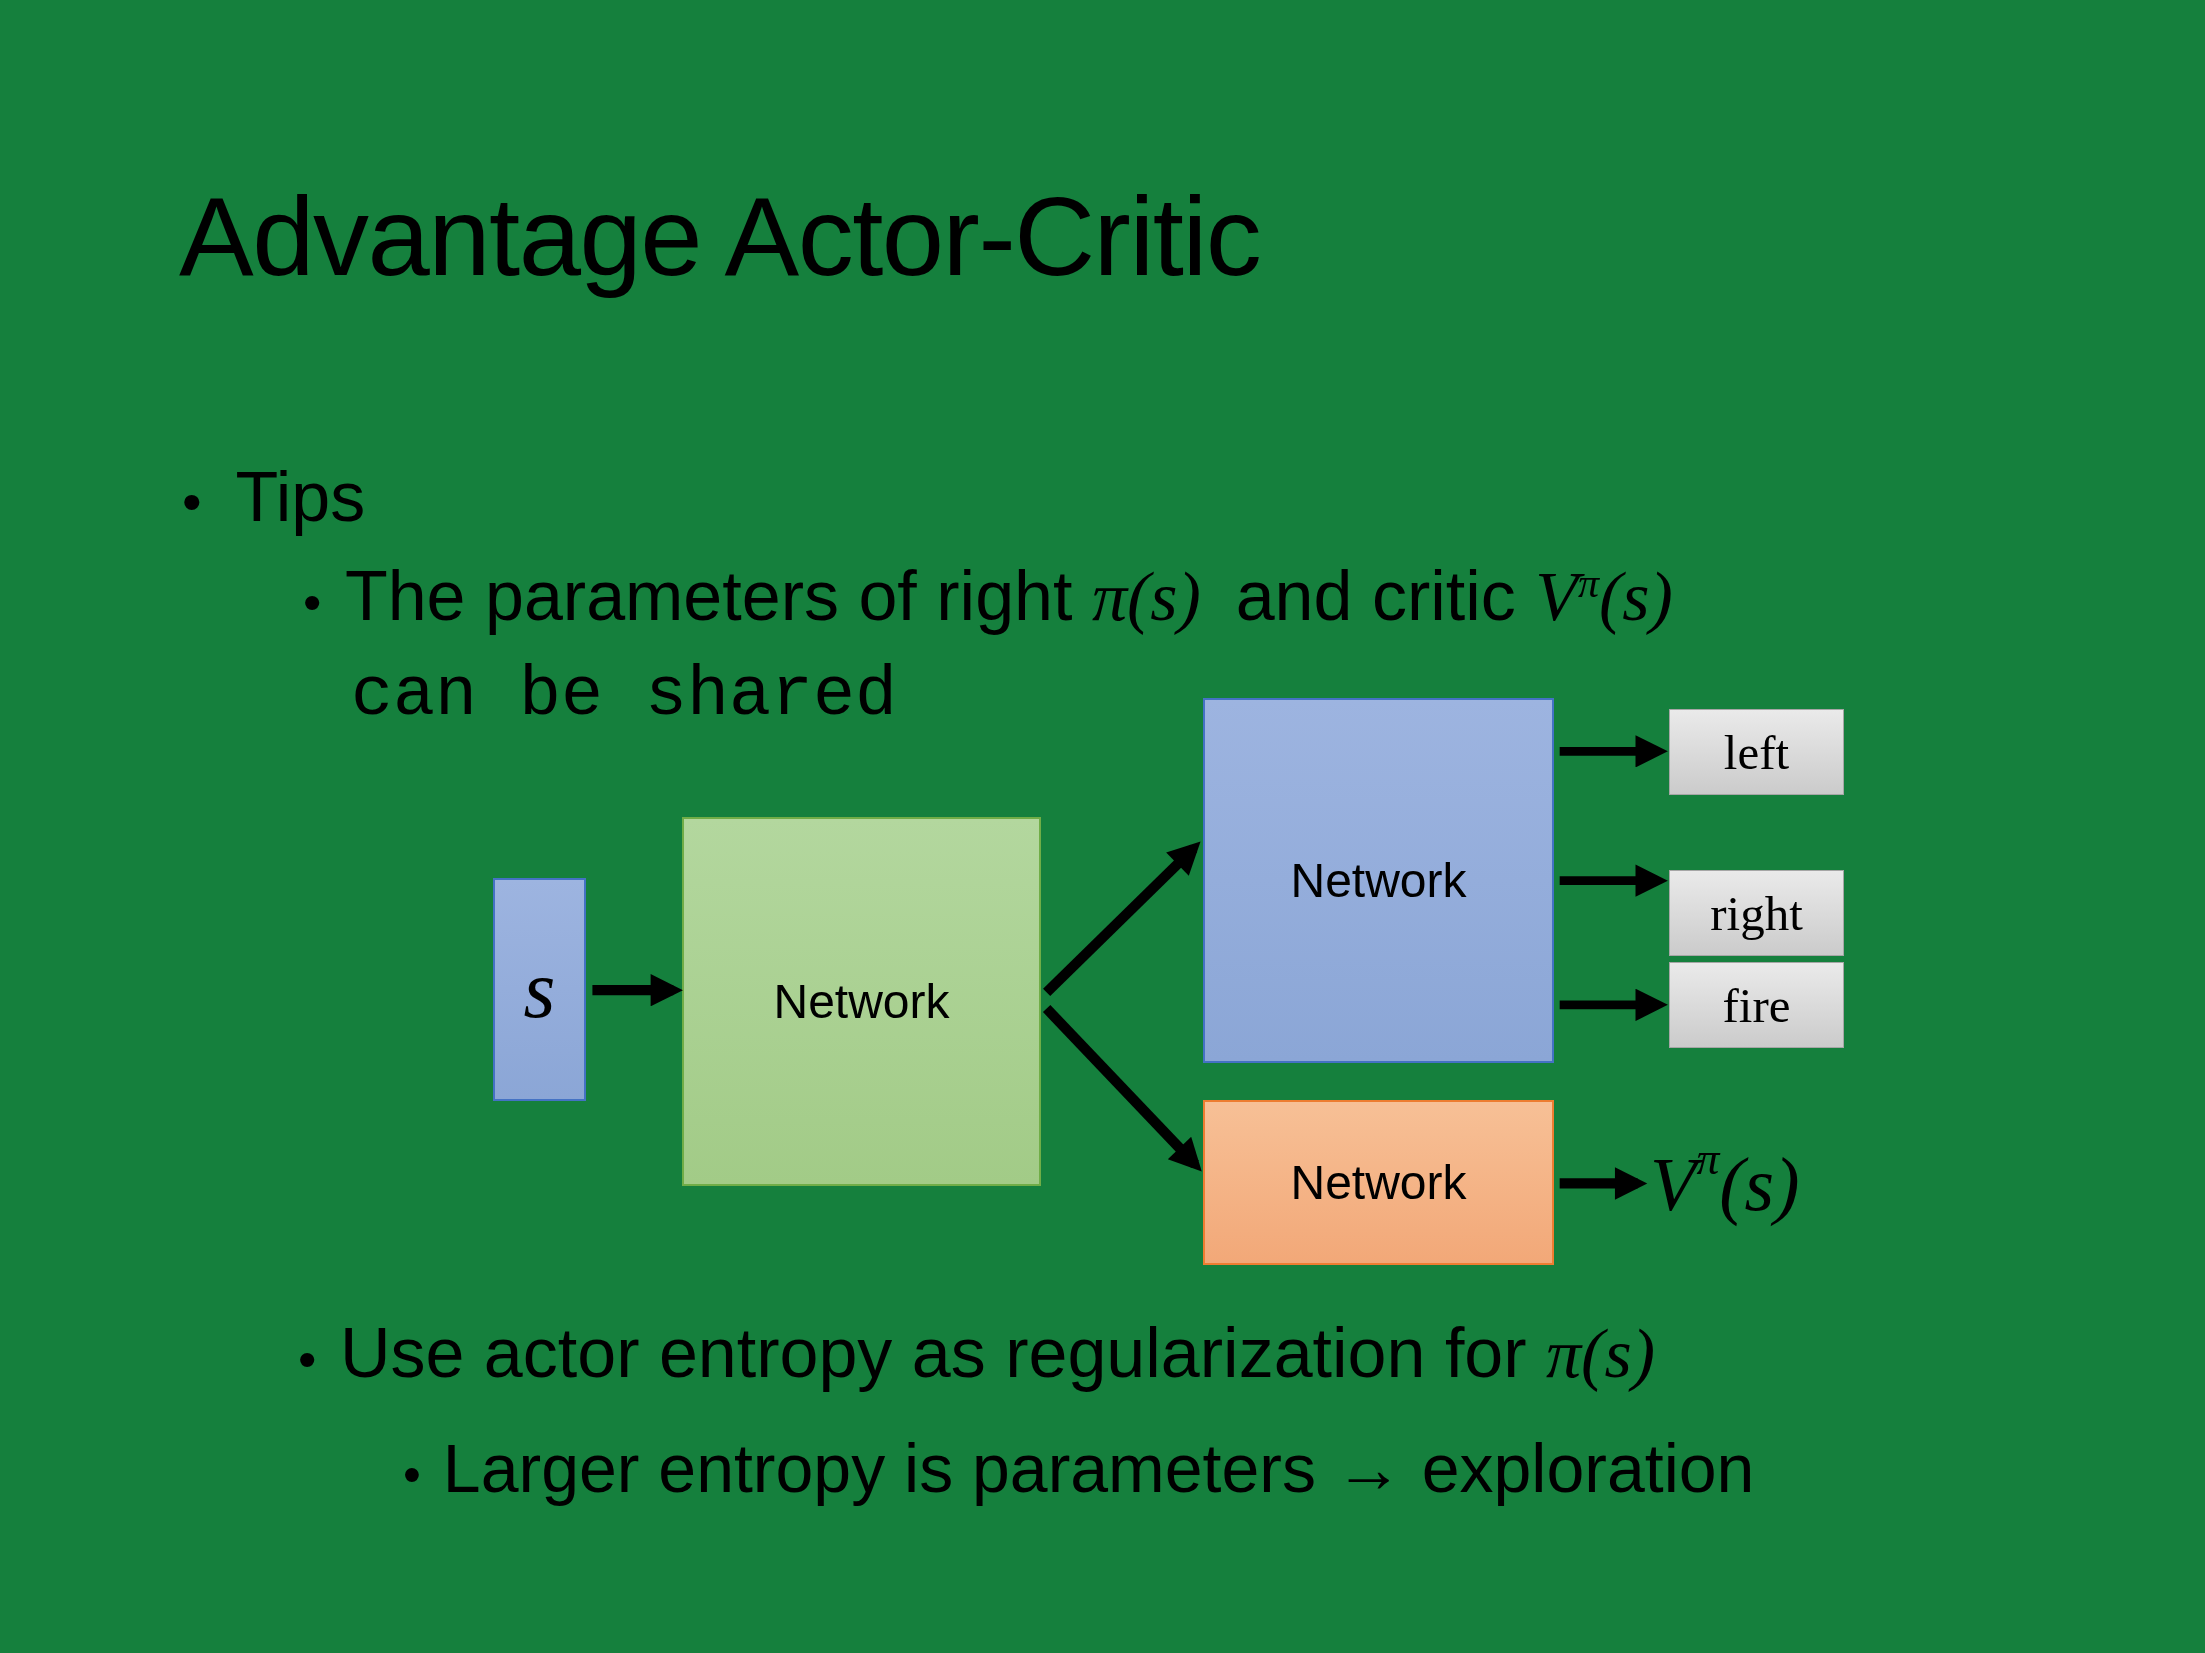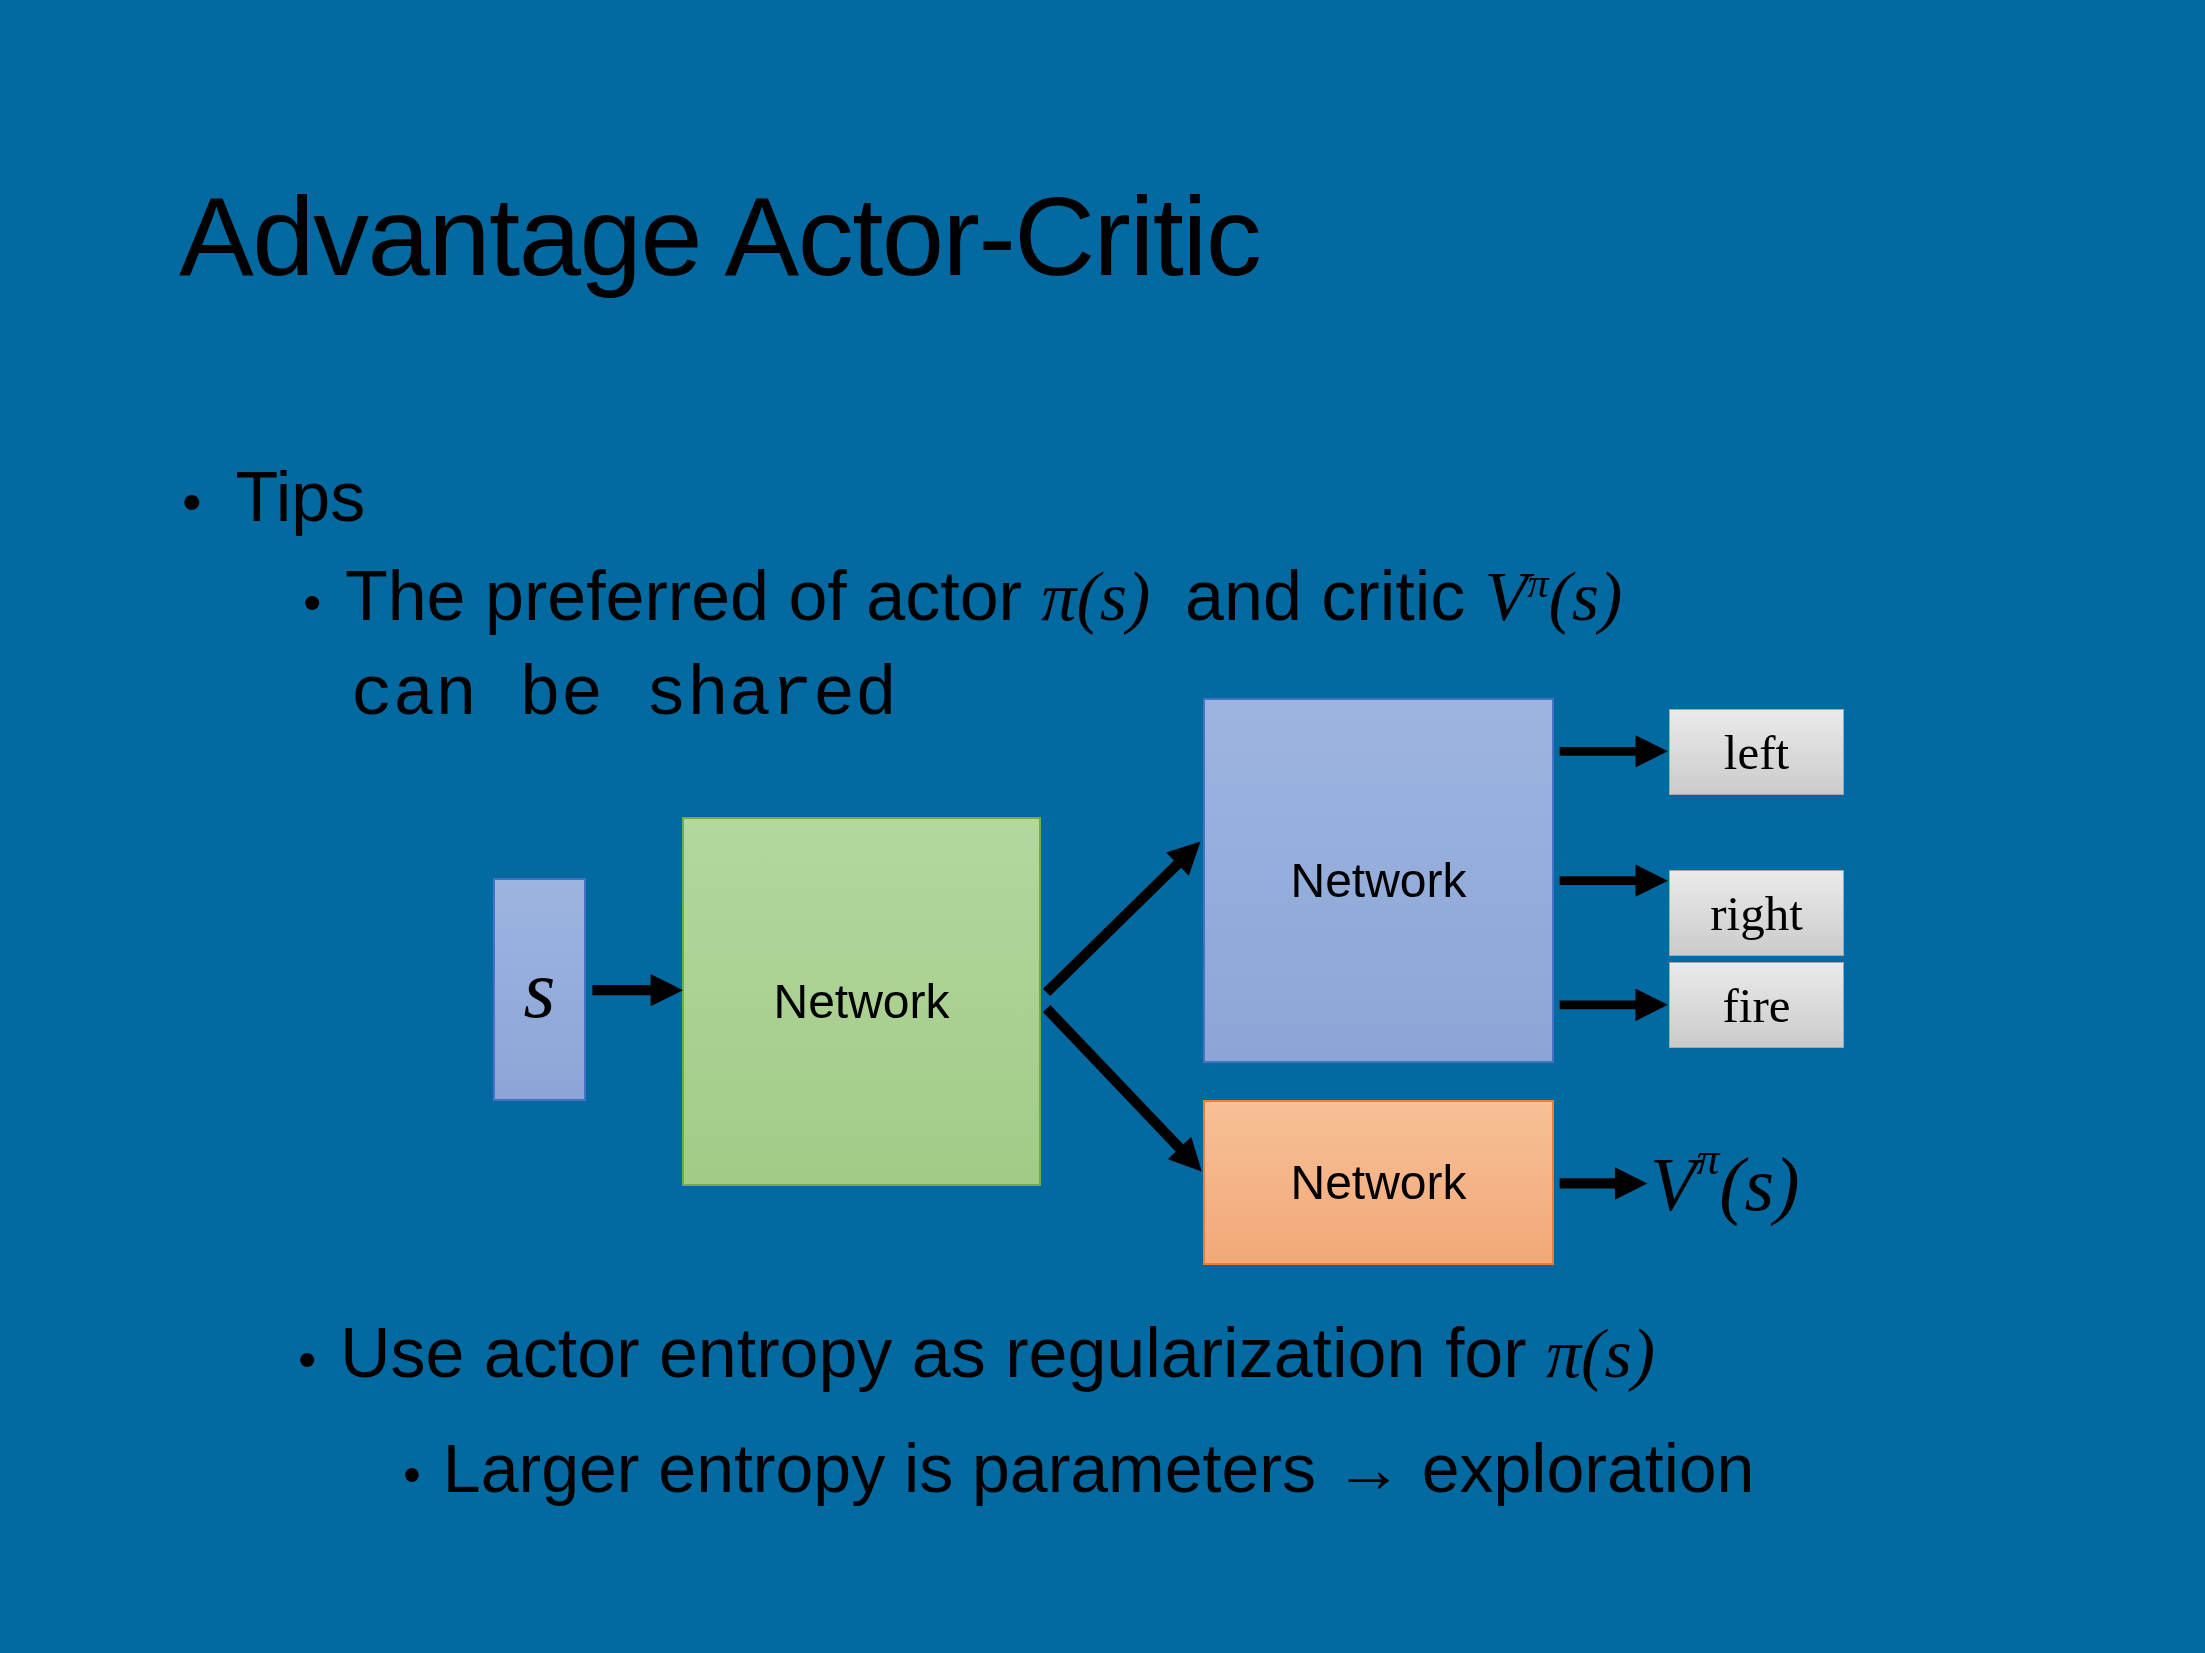--- a/index.html
+++ b/index.html
@@ -1,17 +1,17 @@
 <!DOCTYPE html>
 <html style="font-size:11.8px"><head>
 <meta charset="utf-8">
 <style>
   html,body{margin:0;padding:0;background:#ffffff;}
   .slide{
-    position:relative;width:2205px;height:1654px;background:#0369a1;
+    position:relative;width:2205px;height:1654px;background:#15803d;
     font-family:"Liberation Sans",sans-serif;color:#000000;overflow:hidden;
   }
   .title{
     position:absolute;left:179px;top:175px;font-size:112px;line-height:1.1;
     letter-spacing:-1.5px;color:#000000;white-space:nowrap;
   }
   .bullet{position:absolute;display:flex;align-items:baseline;white-space:pre;}
   .bullet .dot{flex:0 0 auto;}
   .l1{font-size:70px;}
   .l2{font-size:70px;}
@@ -55,21 +55,21 @@
 
   <div class="title">Advantage Actor-Critic</div>
 
   <div class="bullet l1" style="left:182px;top:457px;">
     <span class="dot">•</span>
     <span>Tips</span>
   </div>
 
   <div class="bullet l2" style="left:303px;top:556px;">
     <span class="dot">•</span>
-    <span><span>The preferred of actor </span><span class="mi">π(s)</span><span class="gap"> and critic </span><span class="mi">V</span><span class="mi sup">π</span><span class="mi">(s)</span></span>
+    <span><span>The parameters of right </span><span class="mi">π(s)</span><span class="gap"> and critic </span><span class="mi">V</span><span class="mi sup">π</span><span class="mi">(s)</span></span>
   </div>
 
   <div class="cont" style="left:351px;top:656px;">can be shared</div>
 
   <div class="box state">
     <span class="mi slabel">s</span>
   </div>
 
   <div class="box shared">
     <span class="nlabel">Network</span>

